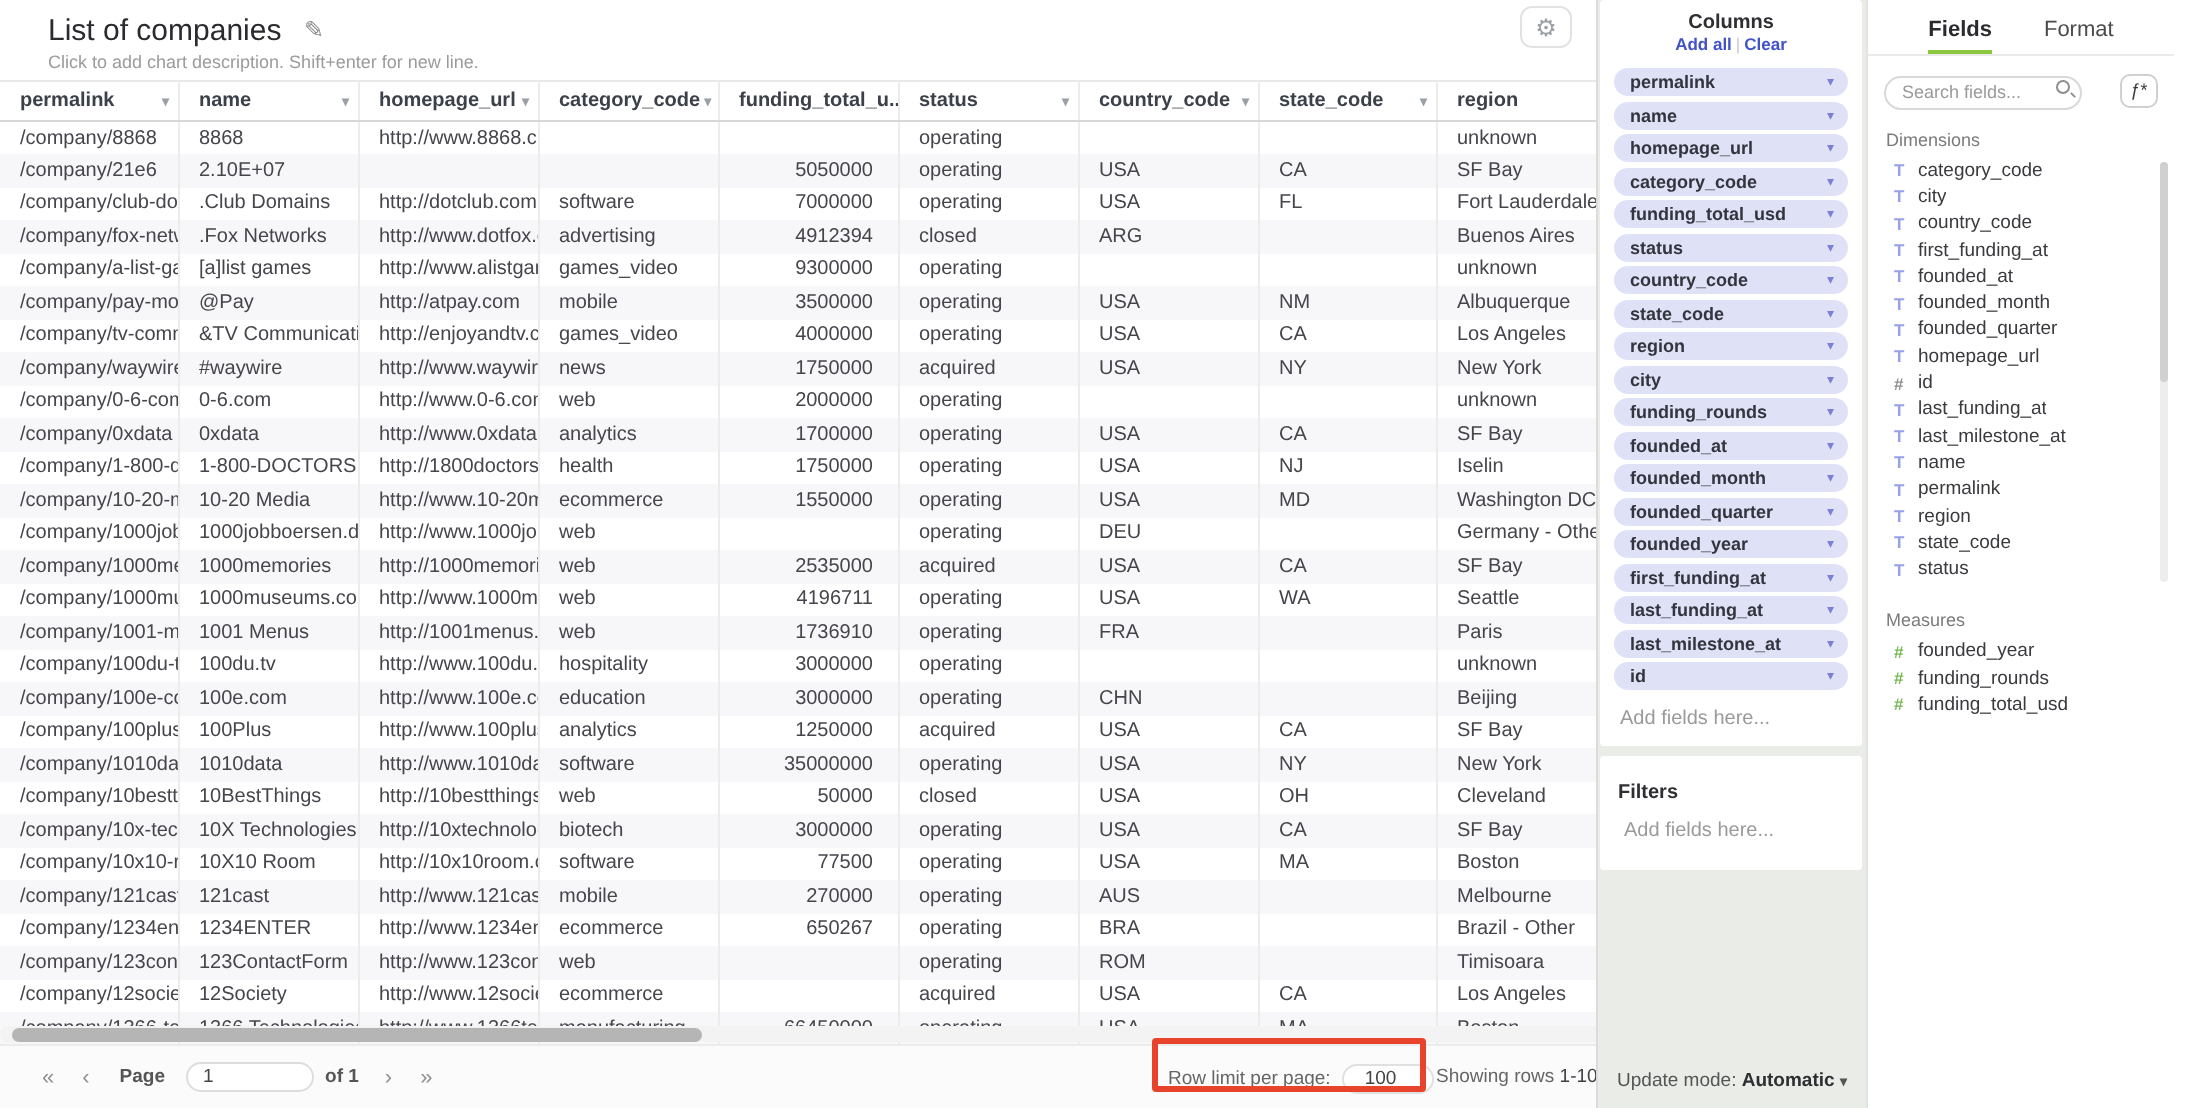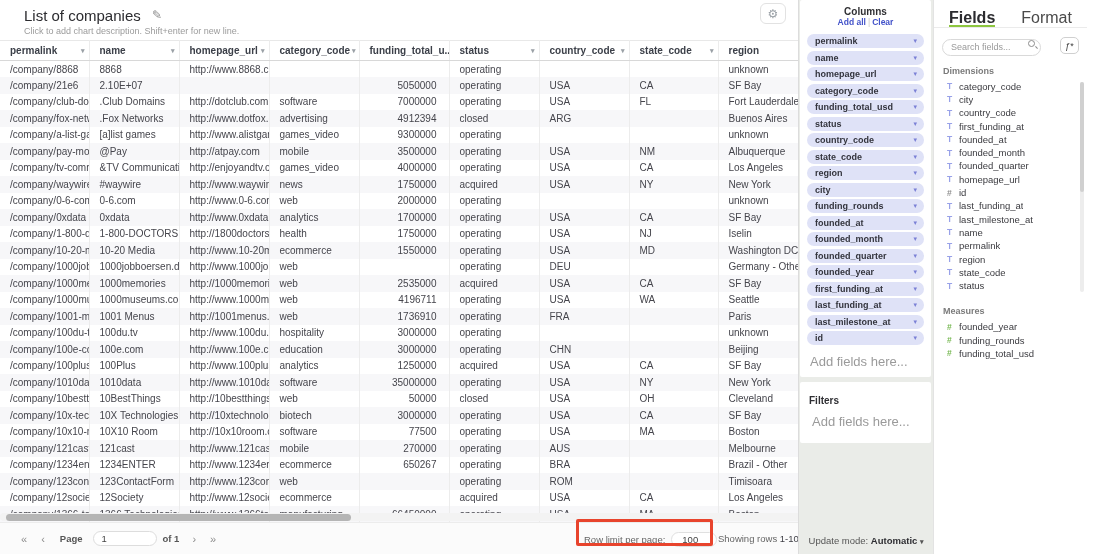--- a/index.html
+++ b/index.html
@@ -62,44 +62,44 @@
   .columns-card{padding:6px 7px 8px;}
   .card-head{display:flex;align-items:center;justify-content:space-between;margin-bottom:7px;flex-direction:column;}
   .card-title{font-size:10px;font-weight:700;color:#2f2f33;}
   .links{font-size:8.5px;}
   .link{color:var(--accent-blue);font-weight:700;cursor:pointer;}
   .link-div{color:#c9c9c9;margin:0 2px;}
   .pill{height:14px;border-radius:8px;background:var(--pill-bg);margin-bottom:2.5px;
     display:flex;align-items:center;justify-content:space-between;padding:0 7px 0 8px;cursor:pointer;}
   .pill-label{font-size:9px;font-weight:600;color:#33343d;white-space:nowrap;overflow:hidden;}
   .pill-caret{font-size:7px;color:#7b80d6;flex:none;}
-  .placeholder{font-size:13px;color:#9a9a9a;padding:6px 3px 0;}
+  .placeholder{font-size:10px;color:#9a9a9a;padding:6px 3px 0;}
   .filters-card{padding:8px 9px 14px;}
   .mid-footer{position:absolute;left:0;bottom:8px;width:100%;text-align:center;font-size:9.5px;
     color:#555;white-space:nowrap;}
   .mid-footer .val{color:#2f2f33;font-weight:600;cursor:pointer;}
   .mid-footer .caret{font-size:7px;color:#555;}
 
   
   .fields-panel{position:relative;width:154px;flex:none;background:#fff;border-left:1px solid #e3e3e3;}
   .tabs{display:flex;justify-content:center;gap:26px;border-bottom:1px solid #ebebeb;height:28px;}
-  .tab{font-size:16px;color:#4a4a4a;padding-top:9px;cursor:pointer;}
+  .tab{font-size:11px;color:#4a4a4a;padding-top:9px;cursor:pointer;}
   .tab.active{font-weight:700;color:#2b2b2f;border-bottom:2px solid var(--tab-active-green);}
   .search-row{display:flex;align-items:center;padding:8px 8px 0 8px;gap:19px;}
   .search-box{position:relative;flex:1;}
   .search-input{width:100%;height:17px;border:1px solid #d9d9d9;border-radius:10px;font-size:9px;
     padding:0 18px 0 8px;color:#444;font-family:"Liberation Sans",sans-serif;}
   .search-input::placeholder{color:#9a9a9a;}
   .mag{position:absolute;right:6px;top:4px;width:7px;height:7px;border:1px solid #8d8d8d;
     border-radius:50%;}
   .mag::after{content:"";position:absolute;left:6px;top:6px;width:3px;height:1px;background:#8d8d8d;
     transform:rotate(45deg);}
   .fx-btn{width:19px;height:17px;border:1px solid #d0d0d0;border-radius:5px;background:#fff;
     font-size:9px;color:#3c3c3c;display:flex;align-items:center;justify-content:center;cursor:pointer;}
-  .section-label{font-size:9px;color:#7b7b7b;padding:10px 0 4px 9px;font-weight:bold;}
+  .section-label{font-size:9px;color:#7b7b7b;padding:10px 0 4px 9px;}
   .field-list{position:relative;}
   .field-item{display:flex;align-items:center;height:13.3px;padding-left:13px;cursor:pointer;}
   .field-icon{width:12px;font-size:8.5px;font-weight:700;flex:none;}
   .field-icon.text{color:var(--dimension-icon-blue);}
   .field-icon.number{color:#8f8f8f;}
   .field-icon.measure{color:var(--measure-green);}
   .field-label{font-size:9.5px;color:#3a3a3f;white-space:nowrap;overflow:hidden;}
   .v-scrollbar{position:absolute;right:3px;top:2px;width:4px;height:210px;background:#ededed;
     border-radius:2px;}
   .v-scroll-thumb{position:absolute;top:0;left:0;width:4px;height:110px;background:#d0d0d0;

